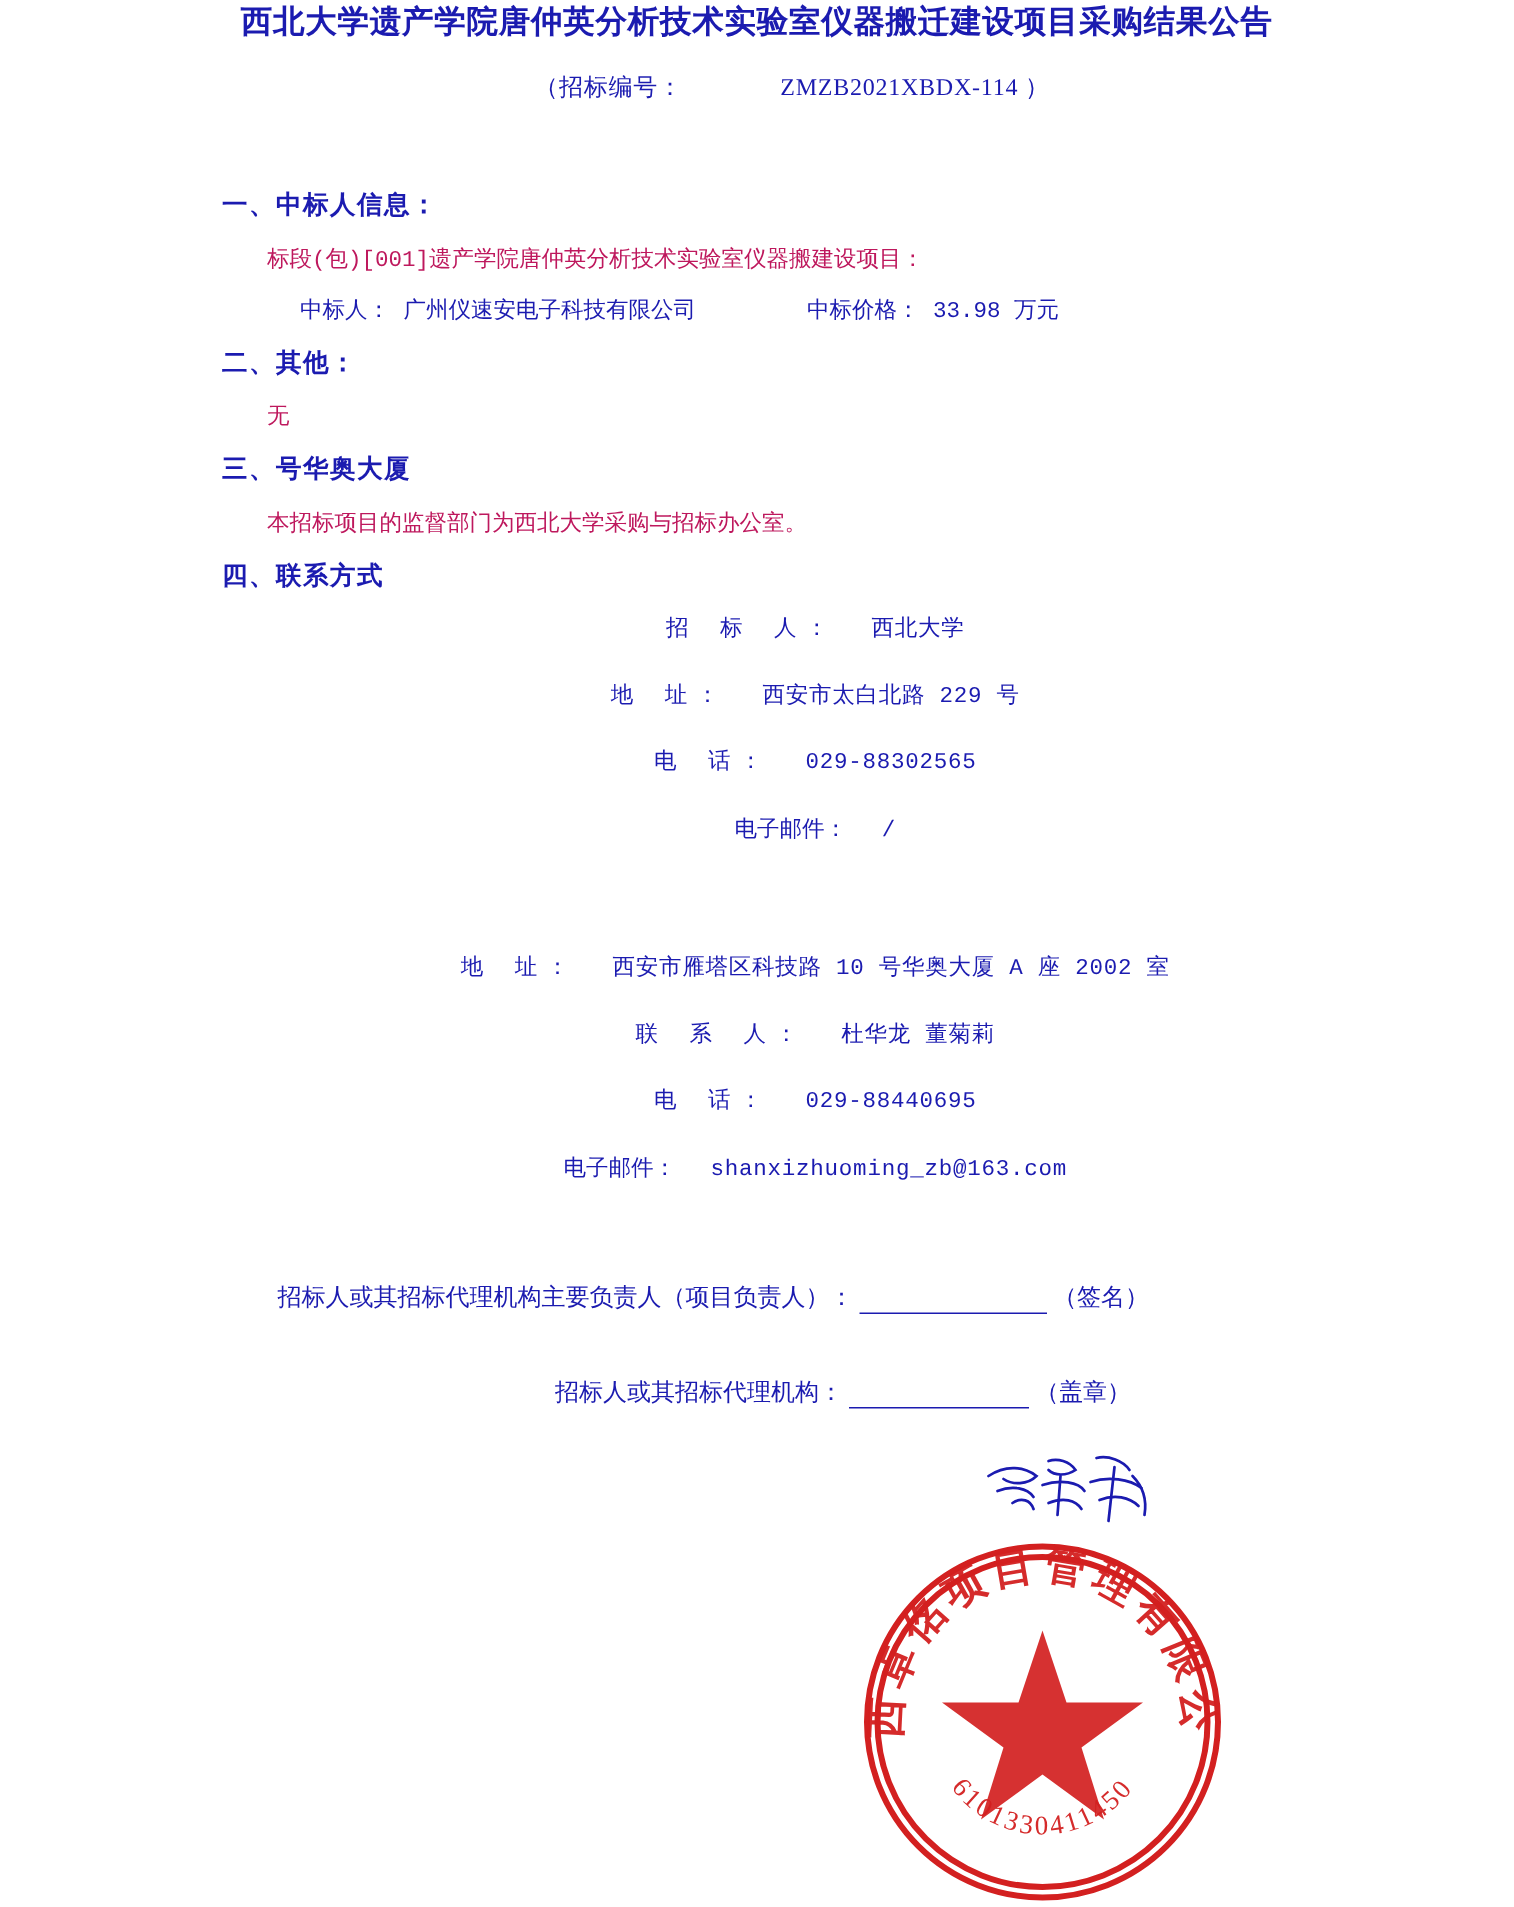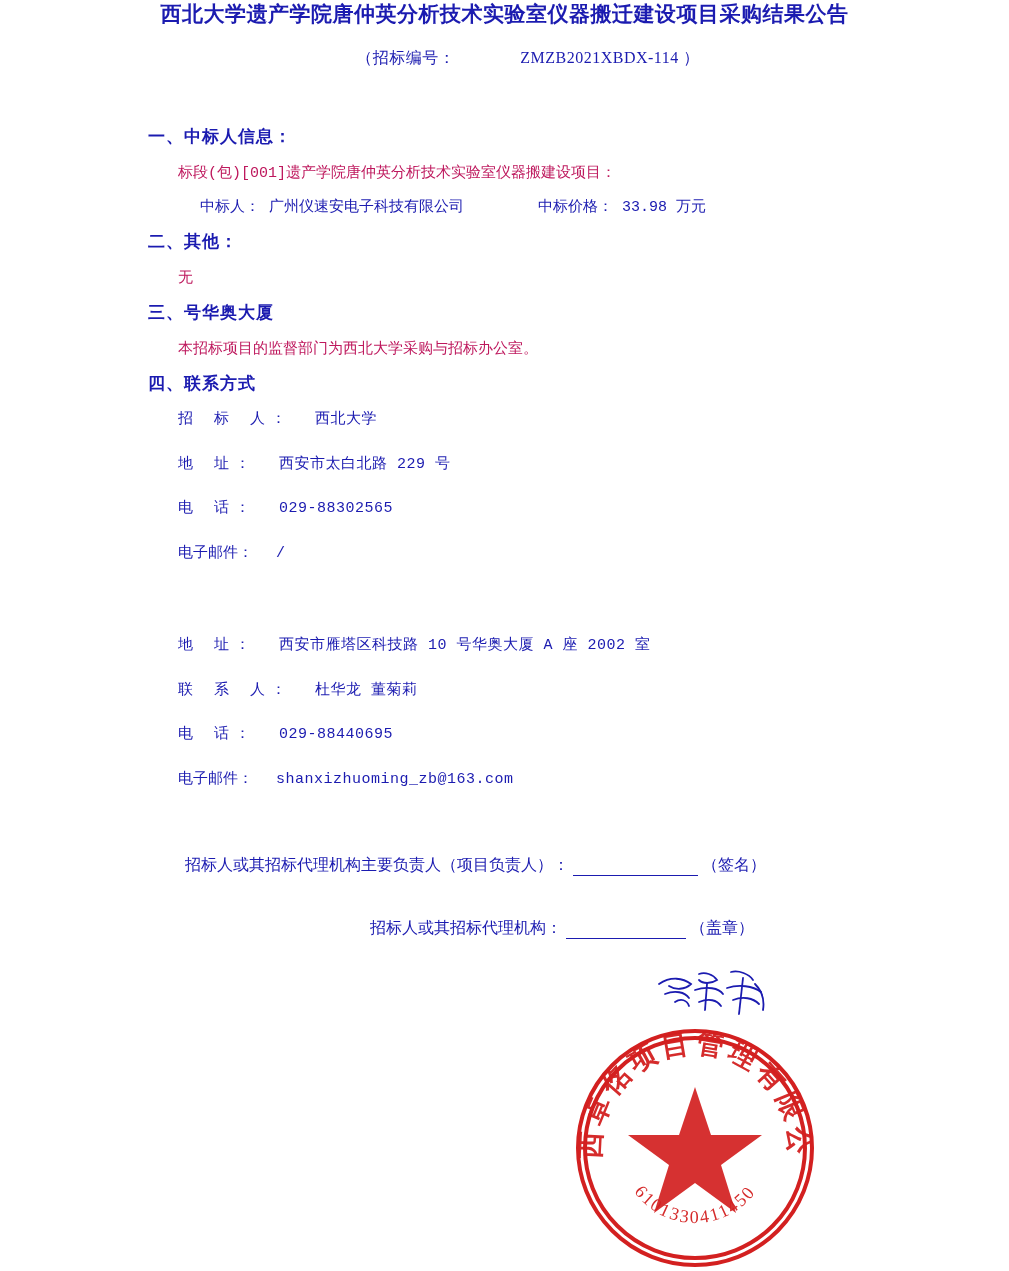--- a/index.html
+++ b/index.html
@@ -69,20 +69,21 @@
     padding-left: 52px;
     line-height: 1.6;
   }
   .inline-gap { display: inline-block; width: 56px; }
   .kv {
     font-size: 15px;
     color: #1b1bb0;
     padding-left: 30px;
     margin: 0 0 22px 0;
     line-height: 1.5;
+    text-align: center;
   }
   .kv .lab {
     display: inline-block;
     letter-spacing: 6px;
   }
   .kv .val {
     display: inline-block;
     margin-left: 14px;
     letter-spacing: 0.5px;
   }

